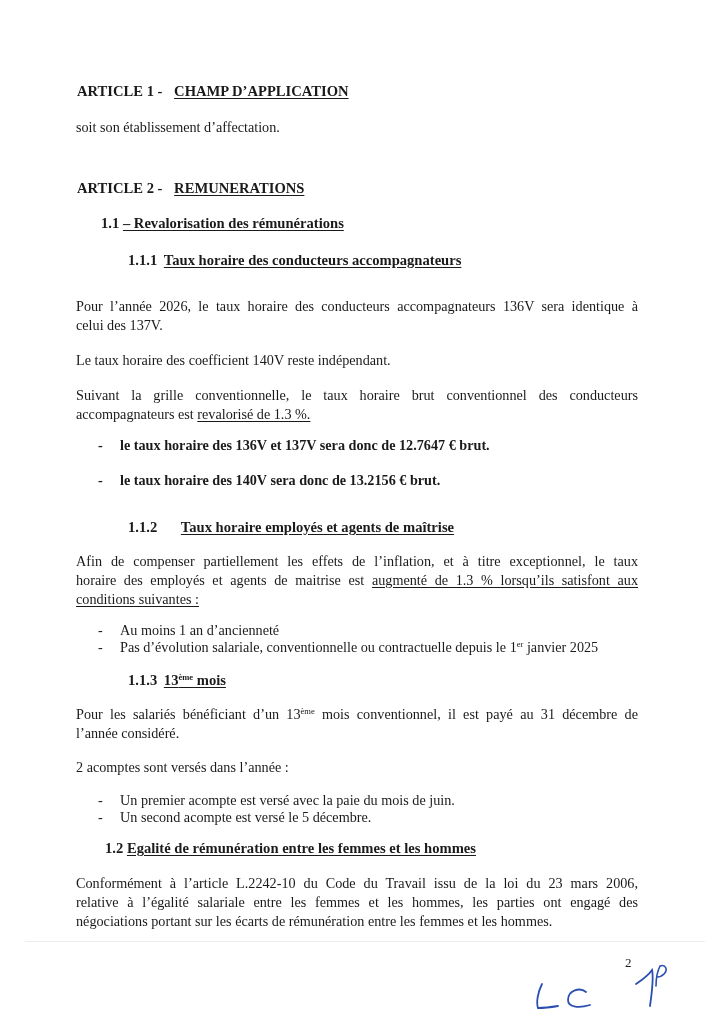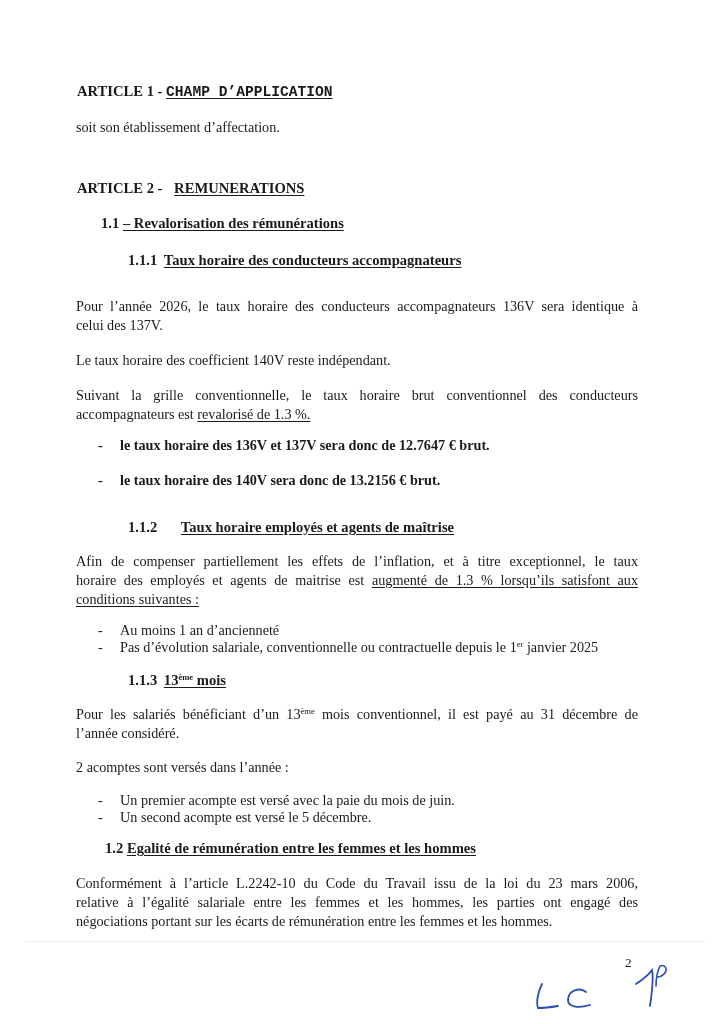--- a/index.html
+++ b/index.html
@@ -20,21 +20,21 @@
   .pagenum { position: absolute; left: 625px; top: 955px; font-size: 13px; }
   .sig { position: absolute; }
 </style>
 </head>
 <body>
 
 <div class="page">
 
   <div class="abs h" style="left:77px; top:83px;">
     <span>ARTICLE 1 -</span>
-    <span class="u" style="margin-left:0;font-family:Liberation Mono, monospace;">CHAMP D’APPLICATION</span>
+    <span class="u" style="margin-left:8px;">CHAMP D’APPLICATION</span>
   </div>
   <div class="abs txt" style="left:76px; top:118px;">
     <span style="display:block;">soit son établissement d’affectation.</span>
   </div>
 
   <div class="abs h" style="left:77px; top:180px;">
     <span>ARTICLE 2 -</span>
     <span class="u" style="margin-left:8px;margin-top:13px;">REMUNERATIONS</span>
   </div>
 

